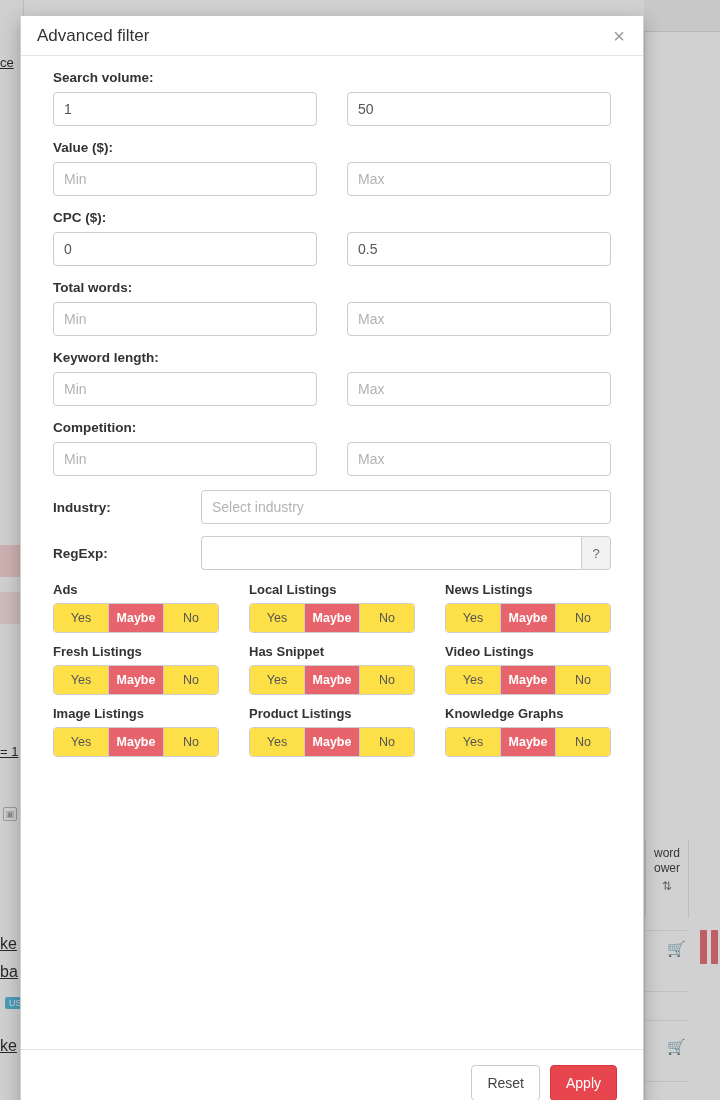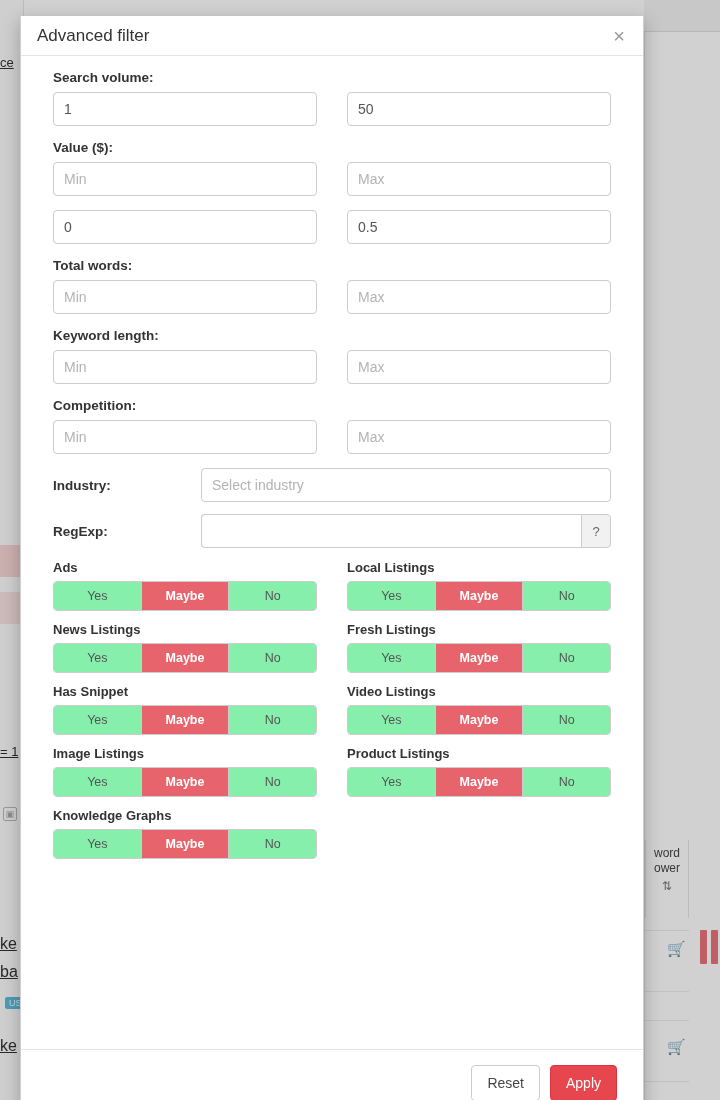--- a/index.html
+++ b/index.html
@@ -190,21 +190,21 @@
     background: #f1f1f1;
     color: #666;
     font-size: 13px;
     display: flex; align-items: center; justify-content: center;
     cursor: pointer;
   }
 
   
   .toggle-grid {
     display: grid;
-    grid-template-columns: 1fr 1fr;
+    grid-template-columns: 1fr 1fr 1fr;
     column-gap: 30px;
     row-gap: 0;
     margin-top: 6px;
   }
   .toggle-block { margin-bottom: 11px; }
   .toggle-caption {
     font-size: 13px;
     font-weight: bold;
     color: #333;
     margin-bottom: 6px;
@@ -213,21 +213,21 @@
     display: flex;
     border: 1px solid #ccc;
     border-radius: 4px;
     overflow: hidden;
     height: 30px;
   }
   .btn-group > button {
     flex: 1 1 0;
     border: none;
     border-right: 1px solid #ccc;
-    background: #86efac;
+    background: #fde047;
     font-size: 12.5px;
     color: #555;
     cursor: pointer;
     font-family: "Liberation Sans", sans-serif;
   }
   .btn-group > button:last-child { border-right: none; }
   .btn-group > button.active {
     background: #e8646c;
     color: #fff;
     font-weight: bold;
@@ -311,20 +311,21 @@
 
     <div class="group">
       <div class="field-label">Value ($):</div>
       <div class="range-row">
         <input class="inp" placeholder="Min" value="" style="">
         <input class="inp" placeholder="Max" value="" style="">
       </div>
     </div>
 
     <div class="group">
+      <div class="field-label">CPC ($):</div>
       <div class="range-row">
         <input class="inp" value="0" placeholder="Min" style="">
         <input class="inp" value="0.5" placeholder="Max" style="">
       </div>
     </div>
 
     <div class="group">
       <div class="field-label">Total words:</div>
       <div class="range-row">
         <input class="inp" placeholder="Min" value="" style="">

